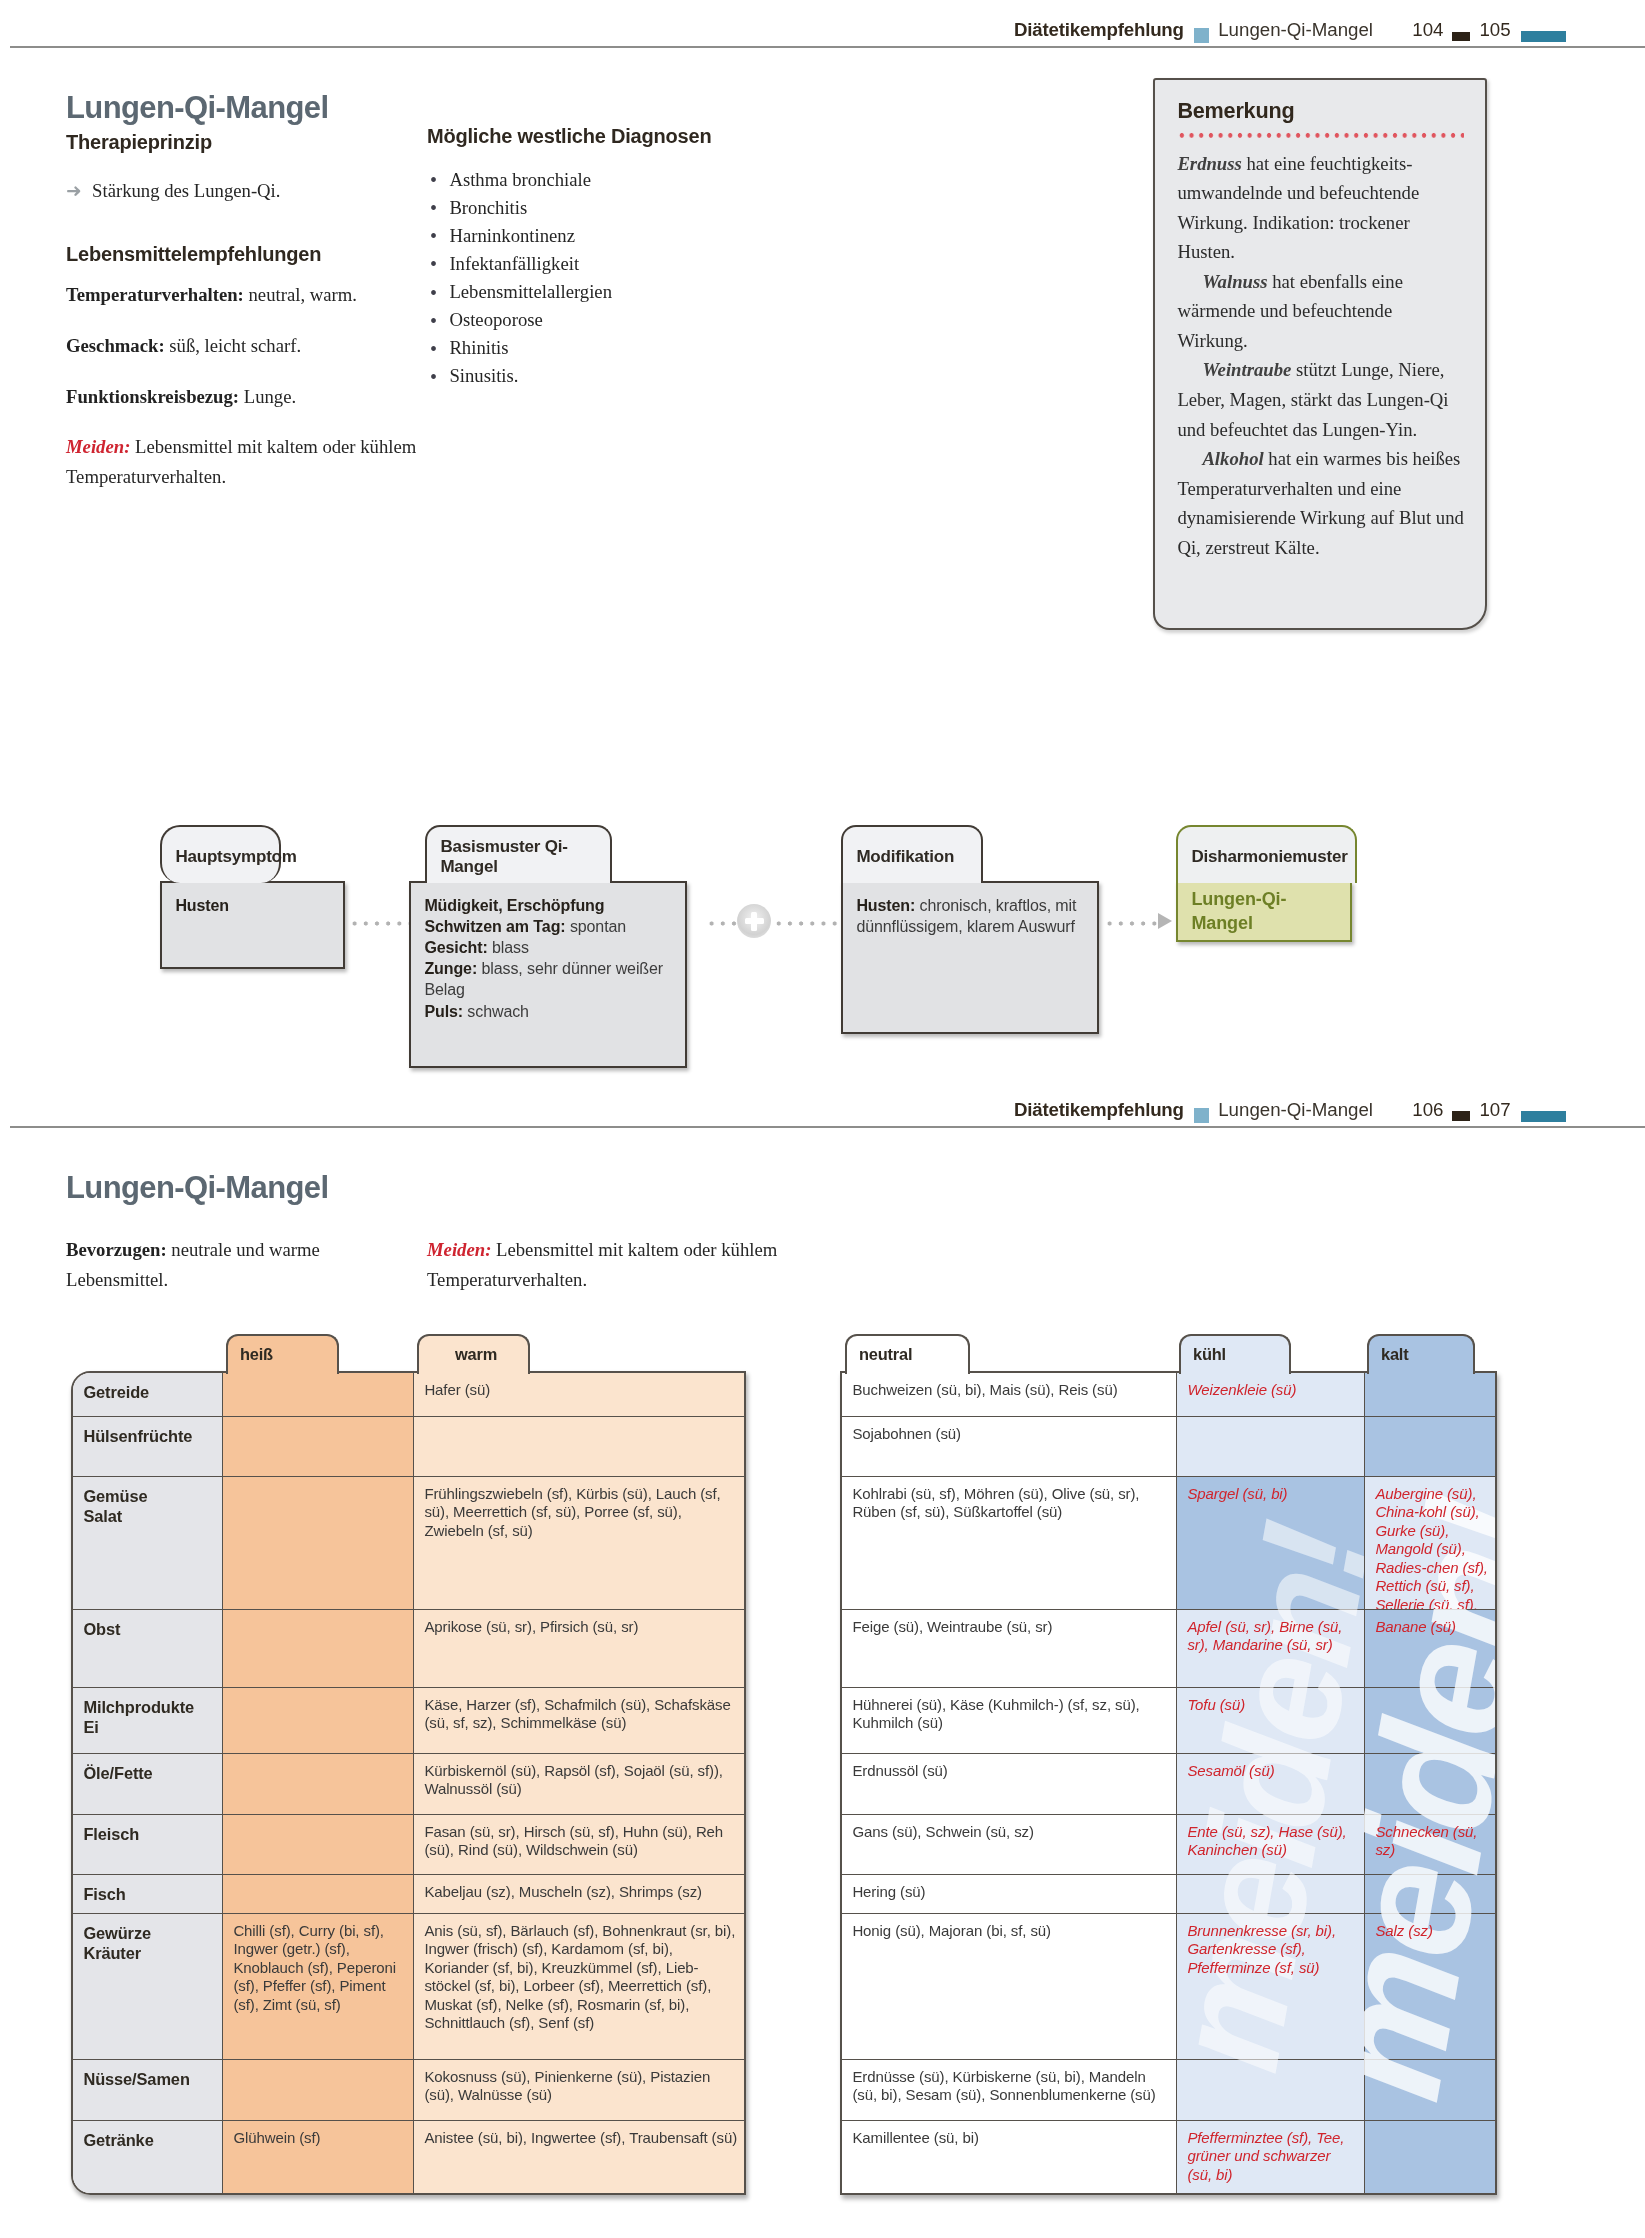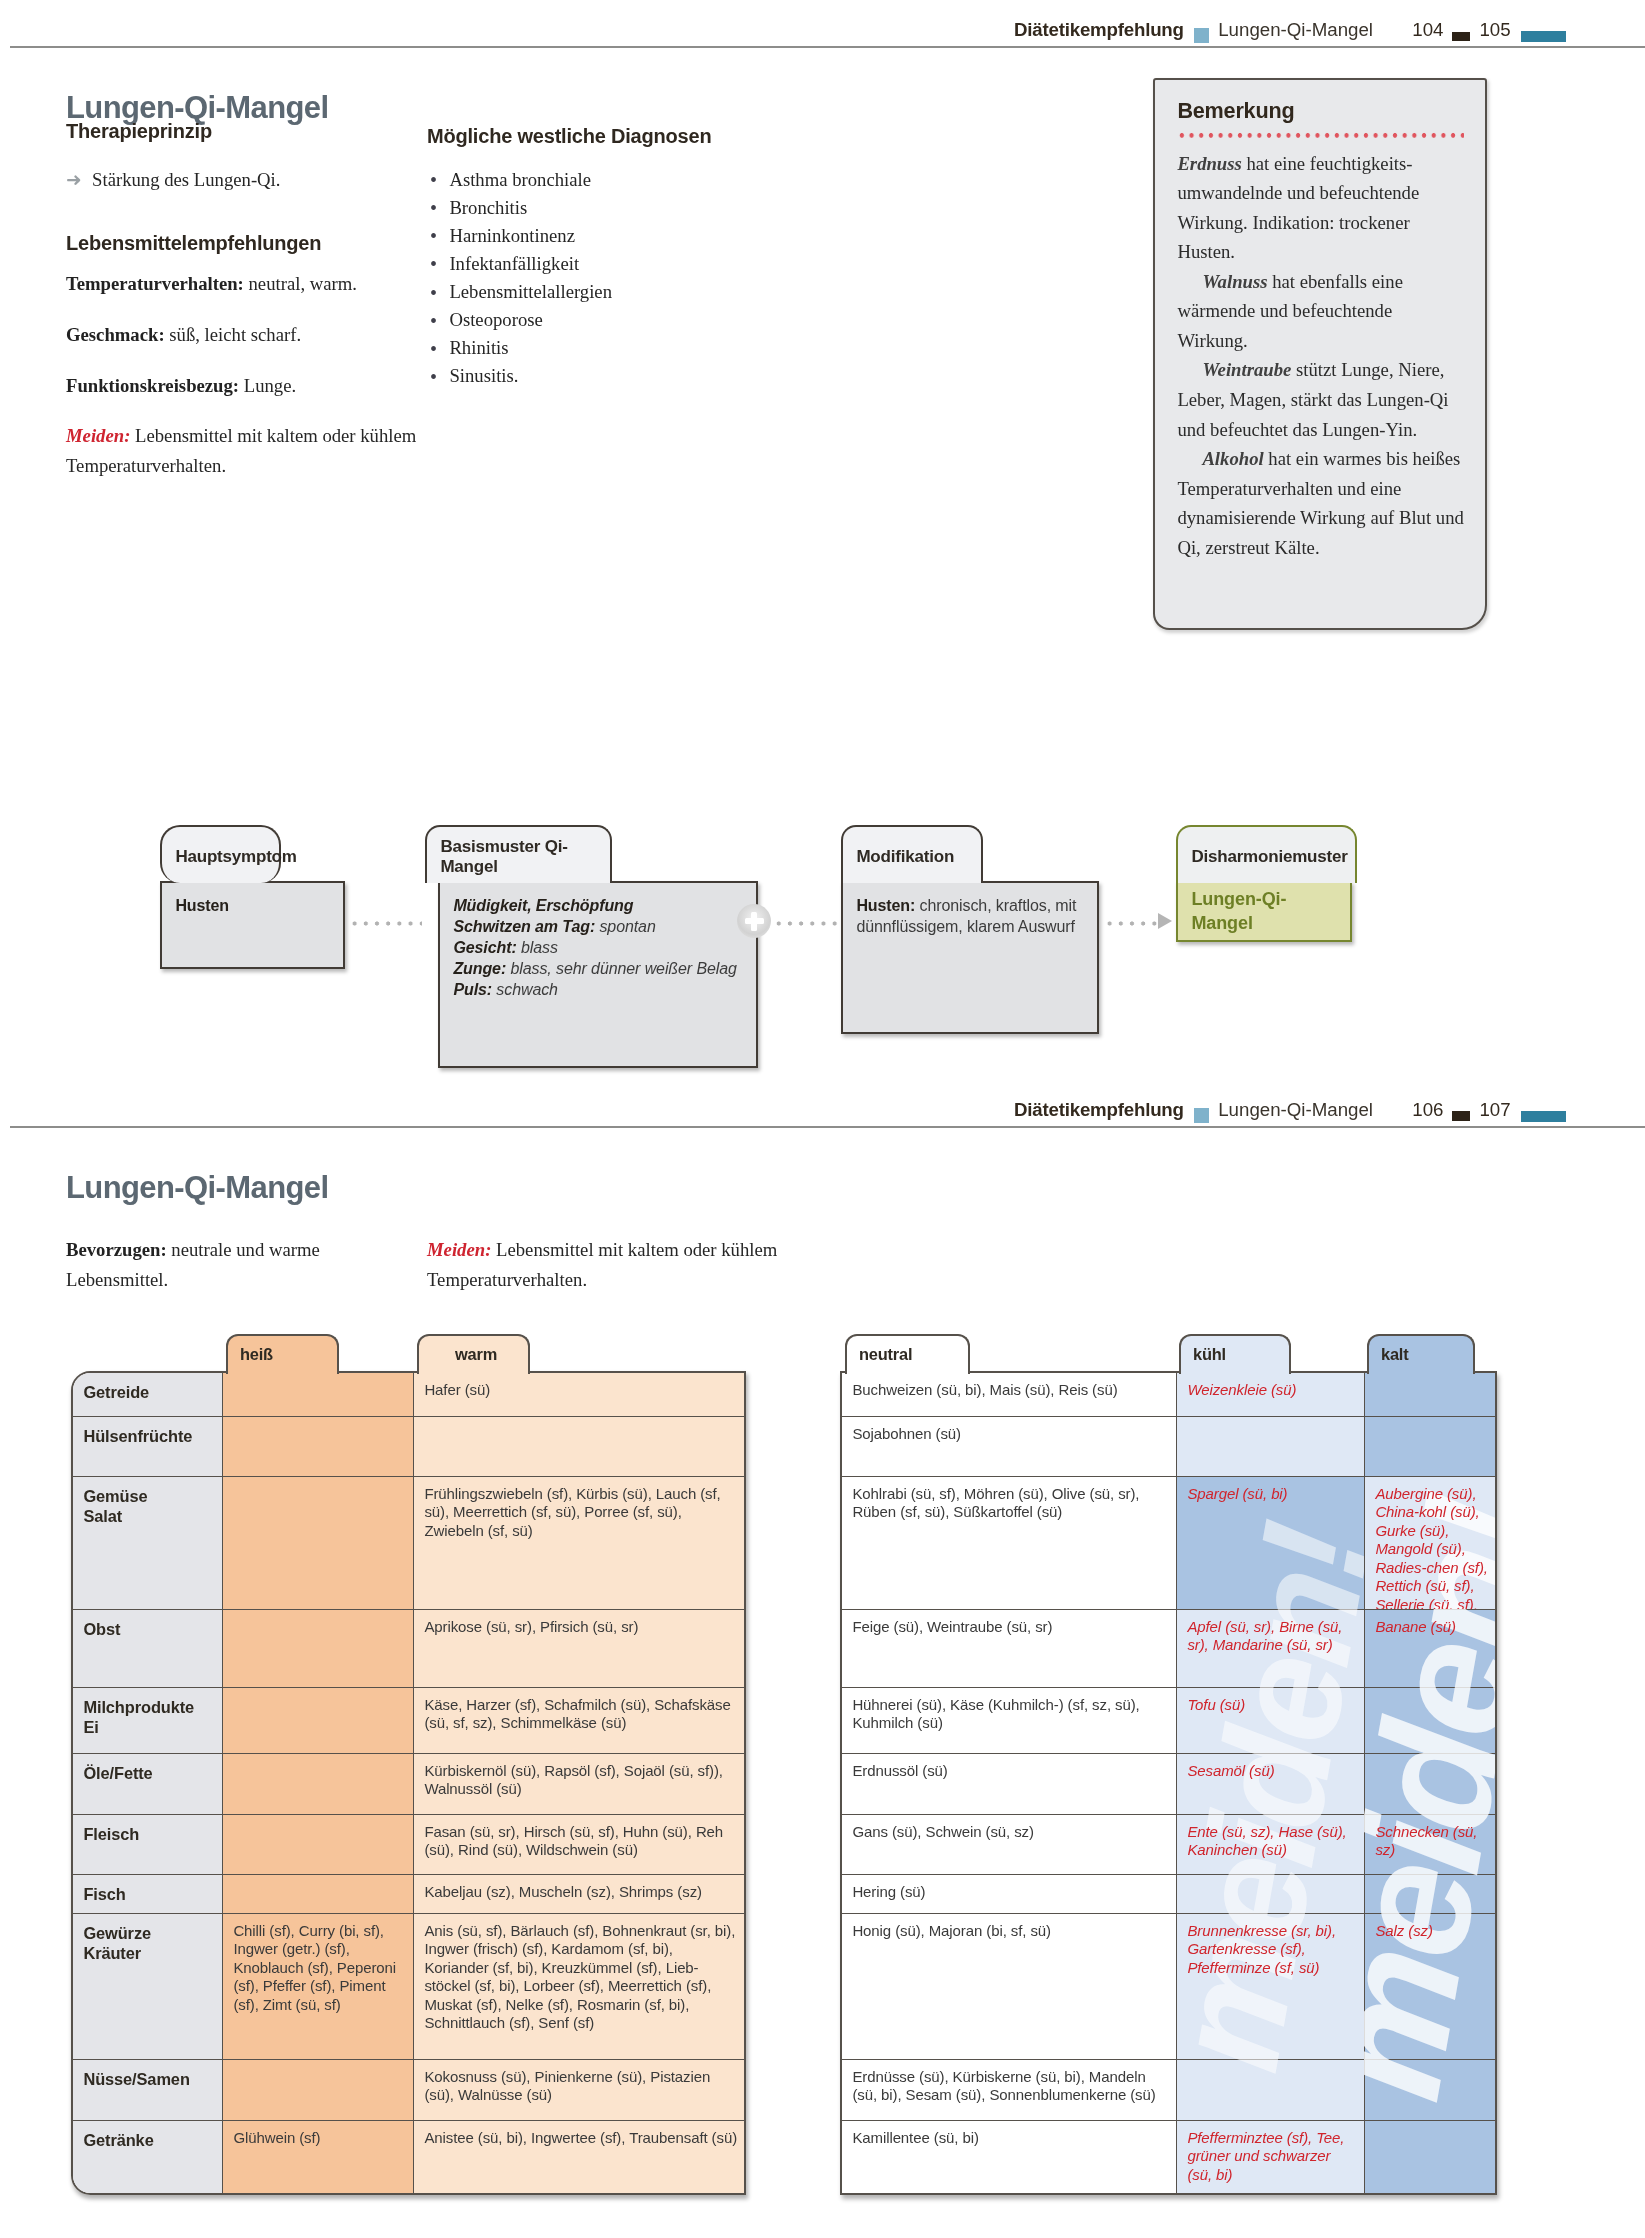--- a/index.html
+++ b/index.html
@@ -19,21 +19,21 @@
   .rh-tealbar{width:45px;height:11.2px;background:#2e7f9e;margin:0 0 -0.7px 10.4px;}
   .rule{position:absolute;left:10.4px;width:1635px;height:2.2px;background:#8d8d8b;}
 
   
   .pgtitle{position:absolute;left:66px;font-size:31px;font-weight:bold;color:#5c6872;letter-spacing:-0.6px;}
   .h2{font-size:20px;font-weight:bold;color:#2f2820;letter-spacing:-0.2px;margin:0;}
   .serif{font-family:"Liberation Serif",serif;font-size:18.7px;line-height:1.6;color:#262626;}
   .boldlab{font-weight:bold;color:#222;}
   .red-ital{color:#cf2430;font-weight:bold;font-style:italic;}
 
-  .col1{position:absolute;left:66px;top:120px;width:357px;}
+  .col1{position:absolute;left:66px;top:131px;width:357px;}
   .col1 .arrowline{margin:22.4px 0 0 0;}
   .arrow-glyph{color:#9aa0a4;margin-right:10.4px;font-family:"DejaVu Sans",sans-serif;}
   .arrow-glyph::before{content:"\279C";}
   .col1 .h2.second{margin-top:37px;}
   .col1 p{margin:13.4px 0 0 0;}
   .col1 p.gap{margin-top:21px;}
 
   .col2{position:absolute;left:427px;top:125px;width:388px;}
   .col2 ul{list-style:none;margin:18px 0 0 0;padding:0;}
   .col2 li{font-family:Liberation Serif, serif;font-size:18.7px;line-height:1.5;color:#262626;padding-left:22.4px;position:relative;}
@@ -163,21 +163,21 @@
   </div>
 
   <div class="tab" style="left:160px;width:121px;border-radius:20px;">Hauptsymptom</div>
   <div class="dbox" style="left:160px;width:185px;height:88px;">
     <b>Husten</b>
   </div>
 
   <div class="dots" style="left:349px;top:921px;width:73px;"></div>
 
   <div class="tab" style="left:425px;width:187px;">Basismuster Qi-Mangel</div>
-  <div class="dbox" style="left:438px;width:320px;height:187px;font-style:italic;">
+  <div class="dbox" style="left:409px;width:278px;height:187px;">
     <div><b>Müdigkeit, Erschöpfung</b><span></span></div>
     <div><b>Schwitzen am Tag:</b><span> spontan</span></div>
     <div><b>Gesicht:</b><span> blass</span></div>
     <div><b>Zunge:</b><span> blass, sehr dünner weißer Belag</span></div>
     <div><b>Puls:</b><span> schwach</span></div>
   </div>
 
   <div class="dots" style="left:706px;top:921px;width:134px;"></div>
   <div class="plus"></div>
 

